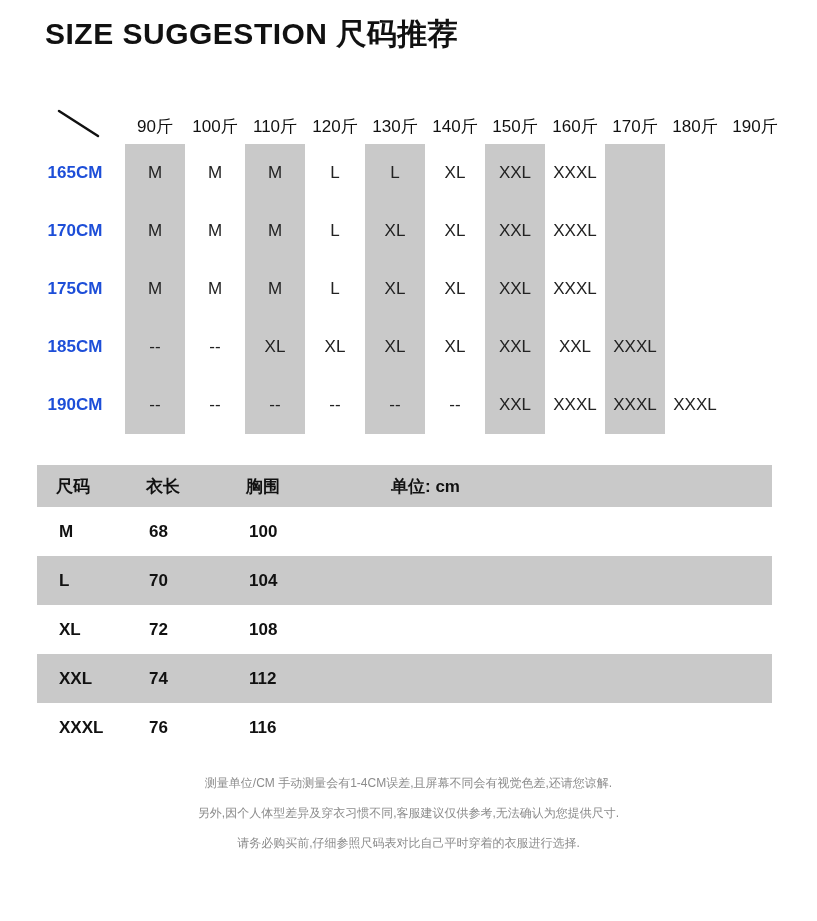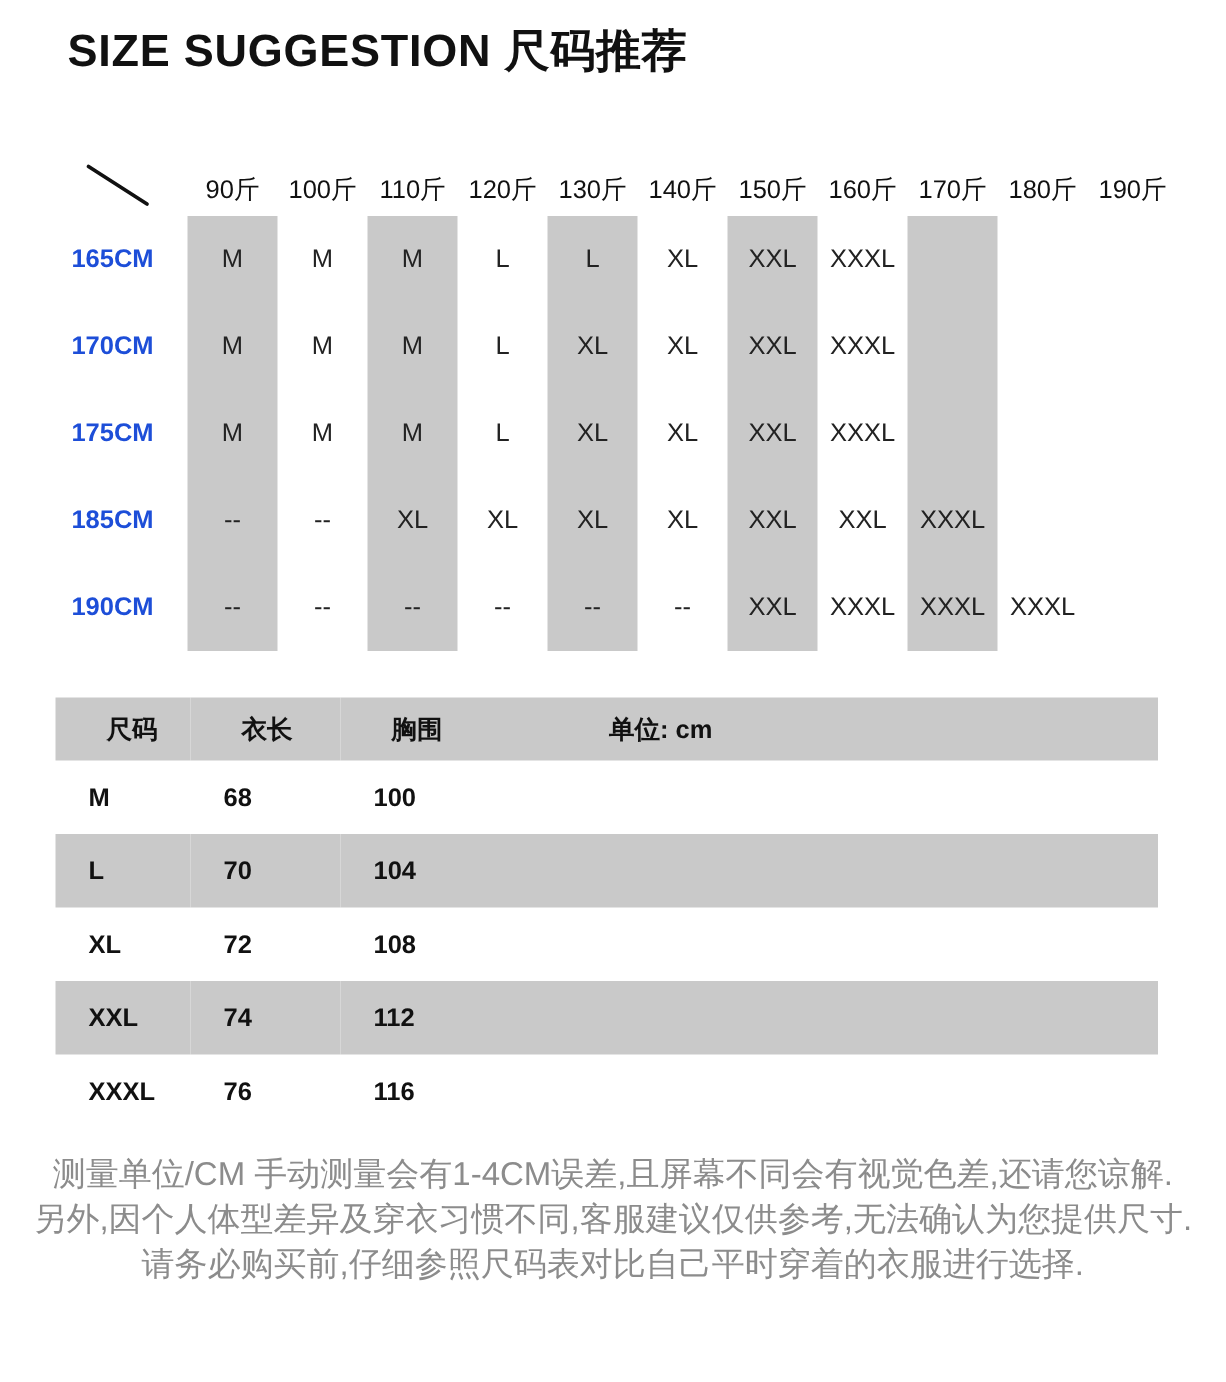--- a/index.html
+++ b/index.html
@@ -49,36 +49,36 @@
   .measure{
     margin:31px 0 0 37px;
     width:735px;
     table-layout:fixed;
   }
   .measure col.c1{width:90px;}
   .measure col.c2{width:100px;}
   .measure col.c3{width:145px;}
   .measure col.c4{width:400px;}
   .measure th,.measure td{
-    padding:0 0 0 34px;text-align:left;vertical-align:middle;
+    padding:0 0 0 19px;text-align:left;vertical-align:middle;
     font-size:17px;white-space:nowrap;
   }
   .measure thead tr{height:42px;background:var(--row-alt,#c9c9c9);}
   .measure thead th{font-weight:700;color:#111;}
   .measure tbody tr{height:49px;}
   .measure tbody tr.alt{background:var(--row-alt,#c9c9c9);}
   .measure tbody td{font-weight:700;color:#111;padding-left:22px;}
 
   
   .footer{
     margin-top:16px;
     text-align:center;
   }
   .footer .line{
-    font-size:22px;
+    font-size:12px;
     line-height:30px;
     color:var(--footer-text,#8c8c8c);
     white-space:nowrap;
   }
 </style>
 </head>
 <body>
 
 <div class="page">
 

